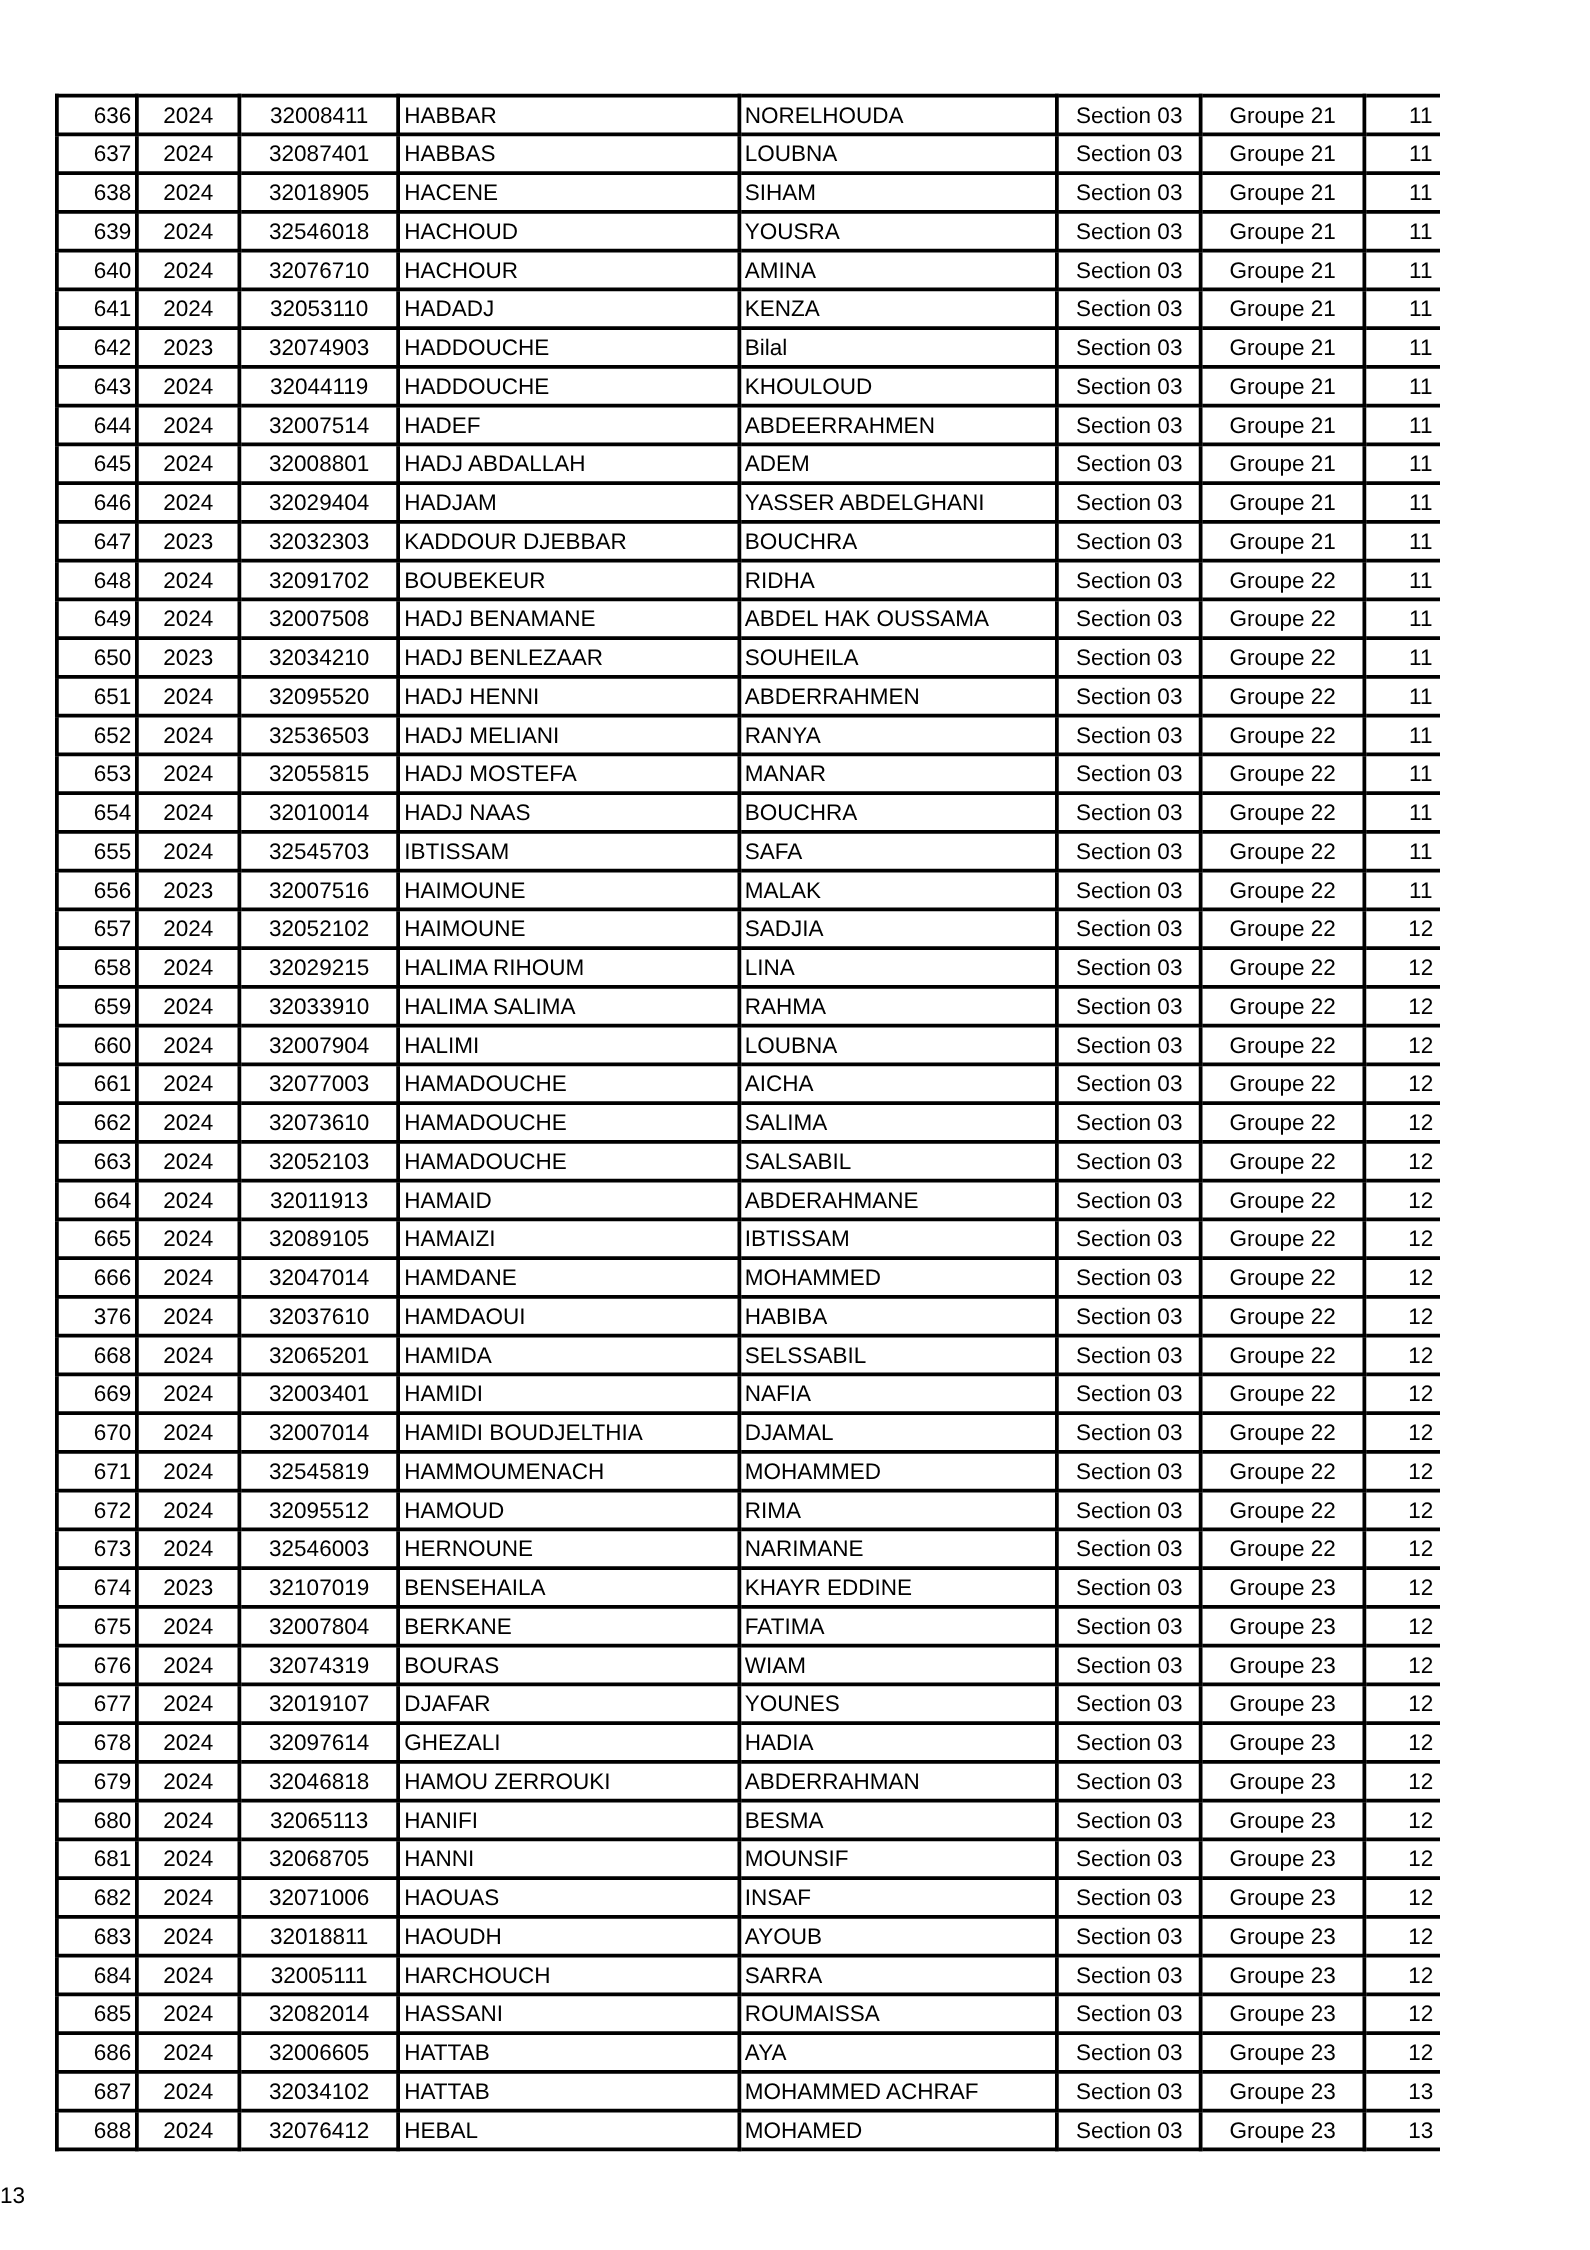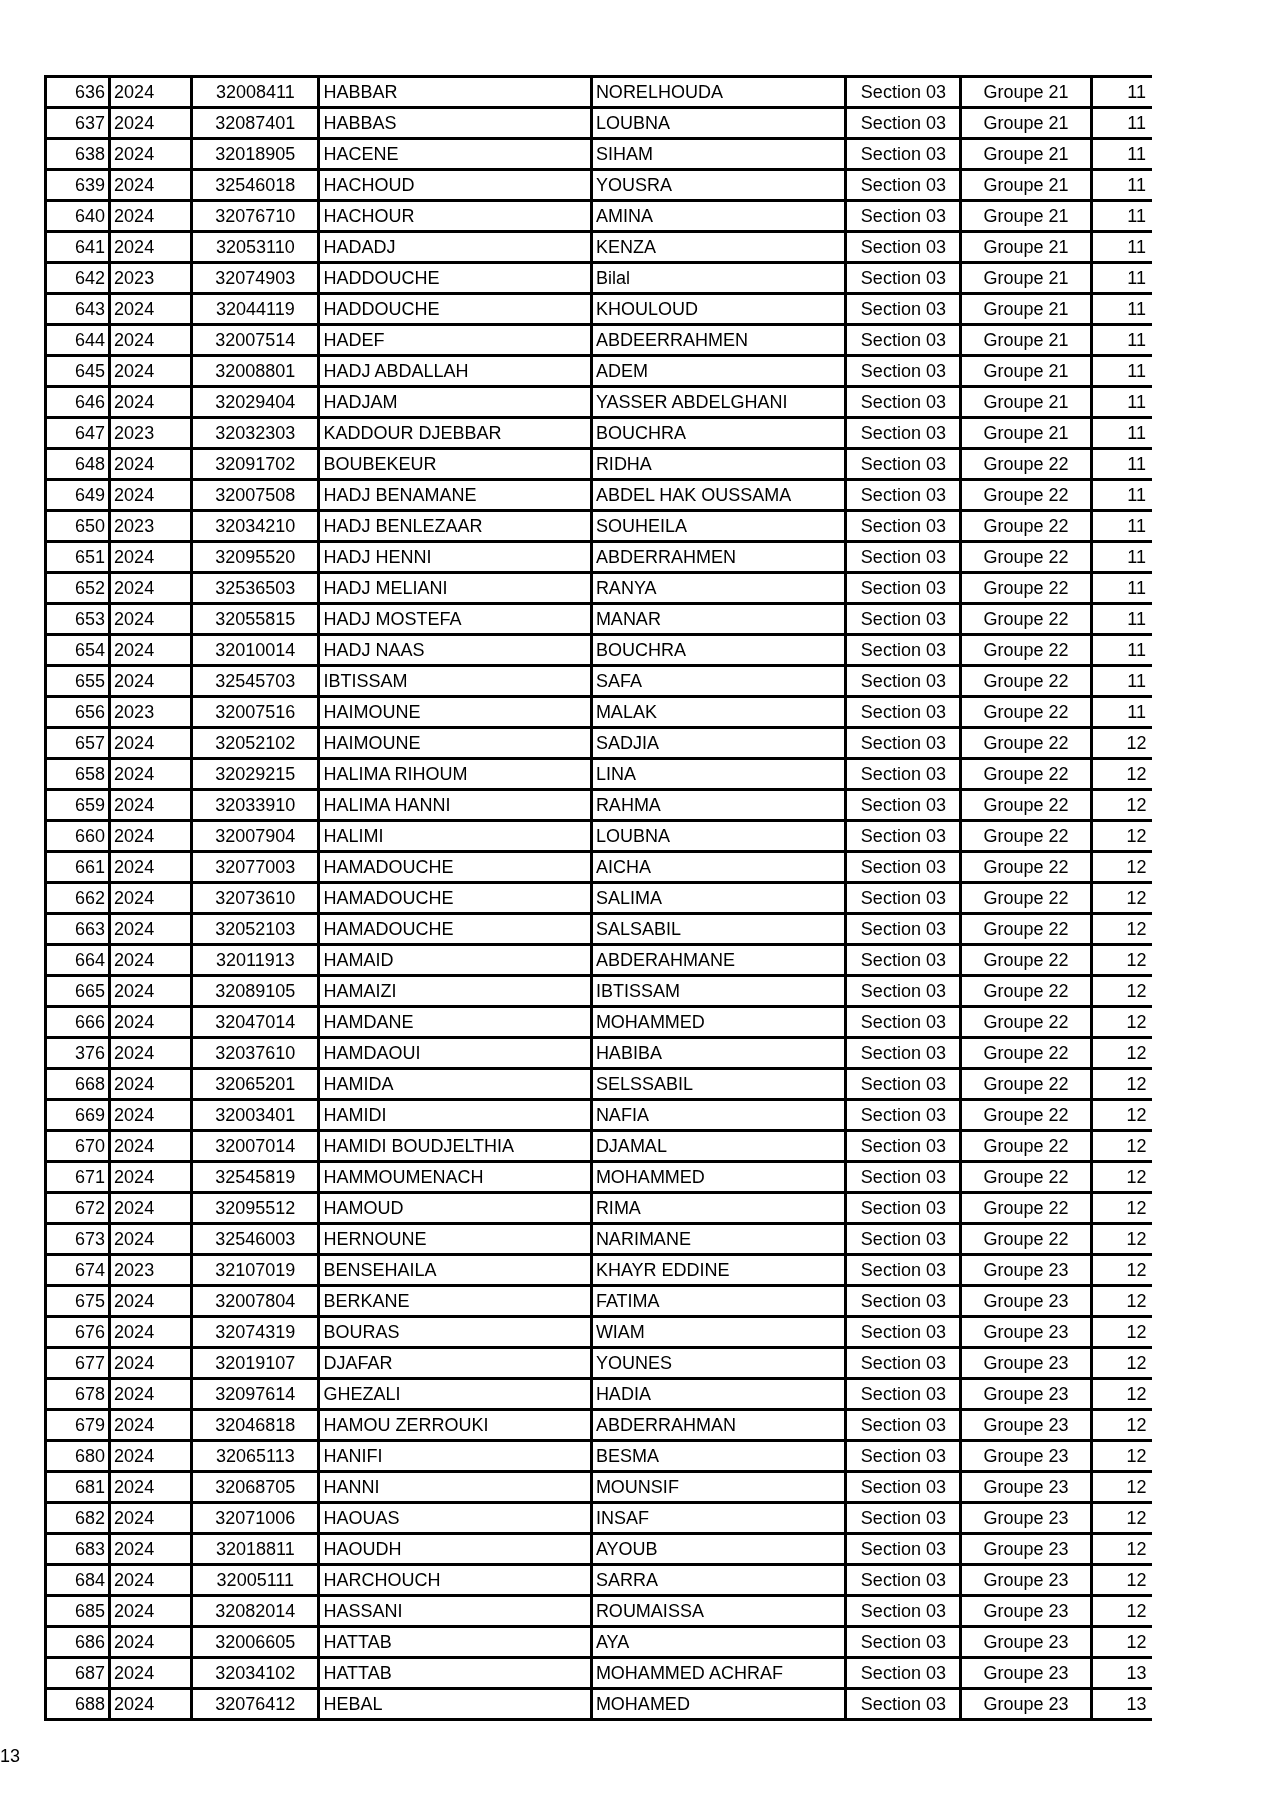--- a/index.html
+++ b/index.html
@@ -31,21 +31,21 @@
     height: 28px;
     padding: 0 3px;
     font-size: 18px;
     line-height: 1;
     white-space: nowrap;
     overflow: hidden;
     background: #ffffff;
     vertical-align: middle;
   }
   td.c-index   { text-align: right;  padding-right: 2px; }
-  td.c-year    { }
+  td.c-year    { text-align: center; }
   td.c-id      { text-align: center; }
   td.c-last    { text-align: left;   padding-left: 5px; margin-left: 28px; }
   td.c-first   { text-align: left;   padding-left: 5px; }
   td.c-section { text-align: center; }
   td.c-group   { text-align: center; }
   td.c-room    { text-align: center; direction: rtl; font-weight: normal; }
   .page-number {
     position: absolute;
     top: 1746px;
     left: 0;
@@ -298,21 +298,21 @@
     <td class="c-last">HALIMA RIHOUM</td>
     <td class="c-first">LINA</td>
     <td class="c-section">Section 03</td>
     <td class="c-group">Groupe 22</td>
     <td class="c-room">القاعة 12</td>
   </tr>
         <tr>
     <td class="c-index">659</td>
     <td class="c-year">2024</td>
     <td class="c-id">32033910</td>
-    <td class="c-last">HALIMA HANNI</td>
+    <td class="c-last">HALIMA SALIMA</td>
     <td class="c-first">RAHMA</td>
     <td class="c-section">Section 03</td>
     <td class="c-group">Groupe 22</td>
     <td class="c-room">القاعة 12</td>
   </tr>
         <tr>
     <td class="c-index">660</td>
     <td class="c-year">2024</td>
     <td class="c-id">32007904</td>
     <td class="c-last">HALIMI</td>

